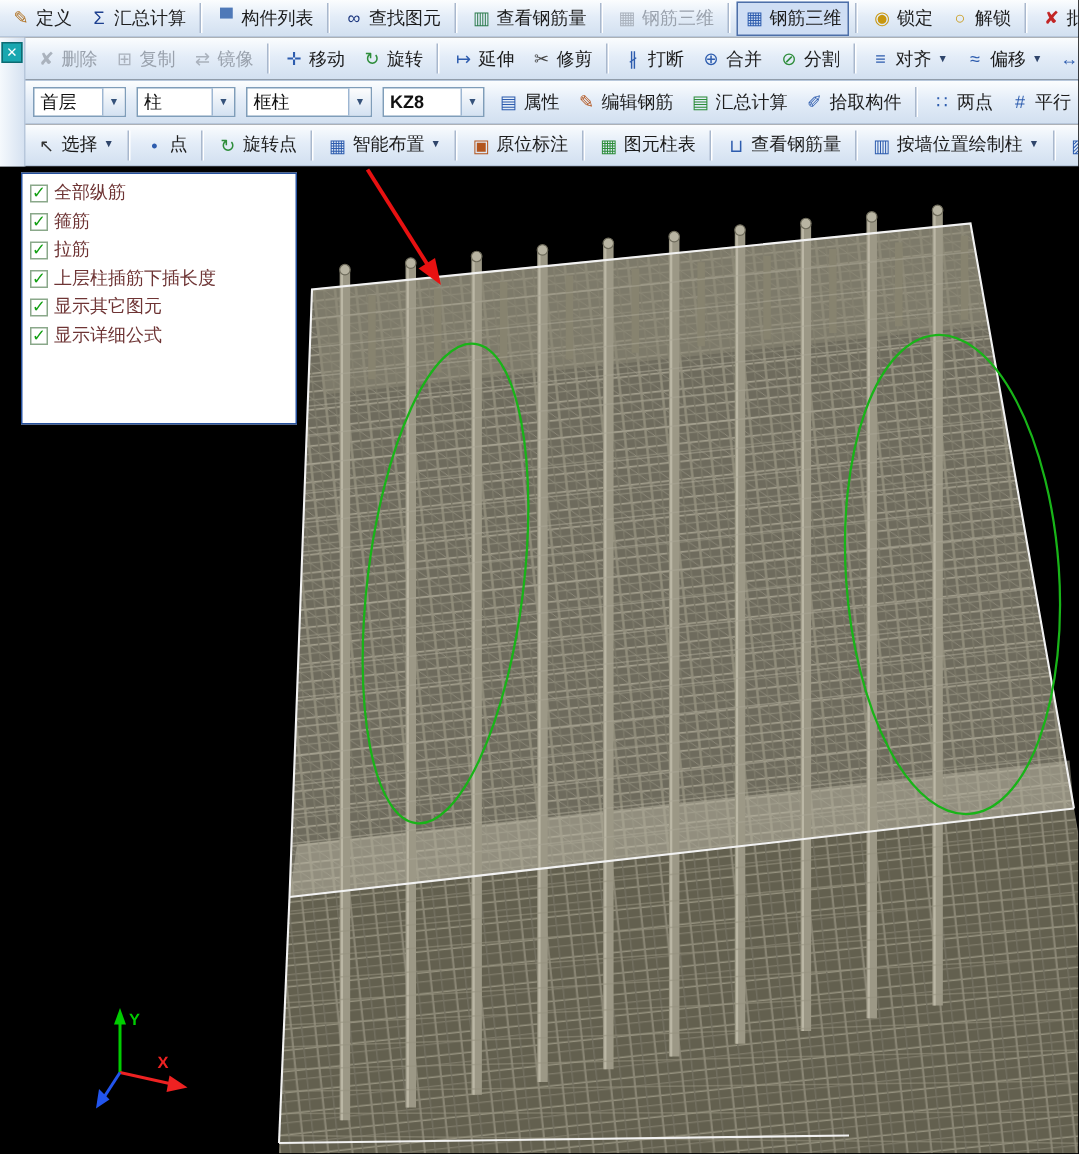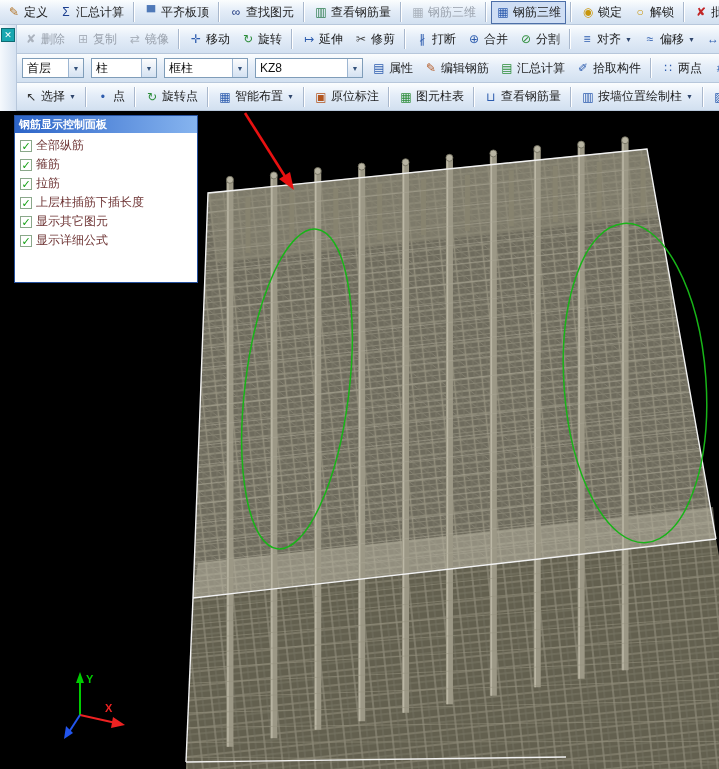--- a/index.html
+++ b/index.html
@@ -63,21 +63,21 @@
         <span class="ticon" style="color: rgb(176, 112, 32);">✎</span>
         <span class="tlabel">定义</span>
       </button>
       <button class="tbtn">
         <span class="ticon" style="color: rgb(28, 63, 143);">Σ</span>
         <span class="tlabel">汇总计算</span>
       </button>
       <span class="sep"></span>
       <button class="tbtn">
         <span class="ticon" style="color: rgb(79, 121, 184);">▀</span>
-        <span class="tlabel">平齐板顶</span>
+        <span class="tlabel">构件列表</span>
       </button>
       <span class="sep"></span>
       <button class="tbtn">
         <span class="ticon" style="color: rgb(32, 58, 128);">∞</span>
         <span class="tlabel">查找图元</span>
       </button>
       <span class="sep"></span>
       <button class="tbtn">
         <span class="ticon" style="color: rgb(46, 125, 79);">▥</span>
         <span class="tlabel">查看钢筋量</span>
@@ -172,21 +172,21 @@
         <span class="combo-arrow">▼</span>
       </div>
       <div class="combo" style="width: 66px;">
         <span class="combo-val">柱</span>
         <span class="combo-arrow">▼</span>
       </div>
       <div class="combo" style="width: 84px;">
         <span class="combo-val">框柱</span>
         <span class="combo-arrow">▼</span>
       </div>
-      <div class="combo" style="width: 108px;">
+      <div class="combo" style="width: 68px; font-weight: bold;">
         <span class="combo-val">KZ8</span>
         <span class="combo-arrow">▼</span>
       </div>
       <button class="tbtn">
         <span class="ticon" style="color: rgb(45, 92, 174);">▤</span>
         <span class="tlabel">属性</span>
       </button>
       <button class="tbtn">
         <span class="ticon" style="color: rgb(179, 85, 30);">✎</span>
         <span class="tlabel">编辑钢筋</span>
@@ -386,21 +386,20 @@
         <line x1="80" y1="604" x2="116" y2="612" stroke="#ee2222" stroke-width="2"></line>
         <polygon points="125,614 113,606 111,617" fill="#ee2222"></polygon>
         <text x="105" y="601" fill="#ee2222">X</text>
         <line x1="80" y1="604" x2="69" y2="621" stroke="#2255ee" stroke-width="2"></line>
         <polygon points="64,628 73,622 66,615" fill="#2255ee"></polygon>
       </g>
     </svg>
   </div>
 
   <div id="panel">
-    <div class="panel-title">钢筋显示控制面板</div>
     <div class="panel-body">
         <div class="chk-row">
           <span class="chk">✓</span>
           <span>全部纵筋</span>
         </div>
         <div class="chk-row">
           <span class="chk">✓</span>
           <span>箍筋</span>
         </div>
         <div class="chk-row">

